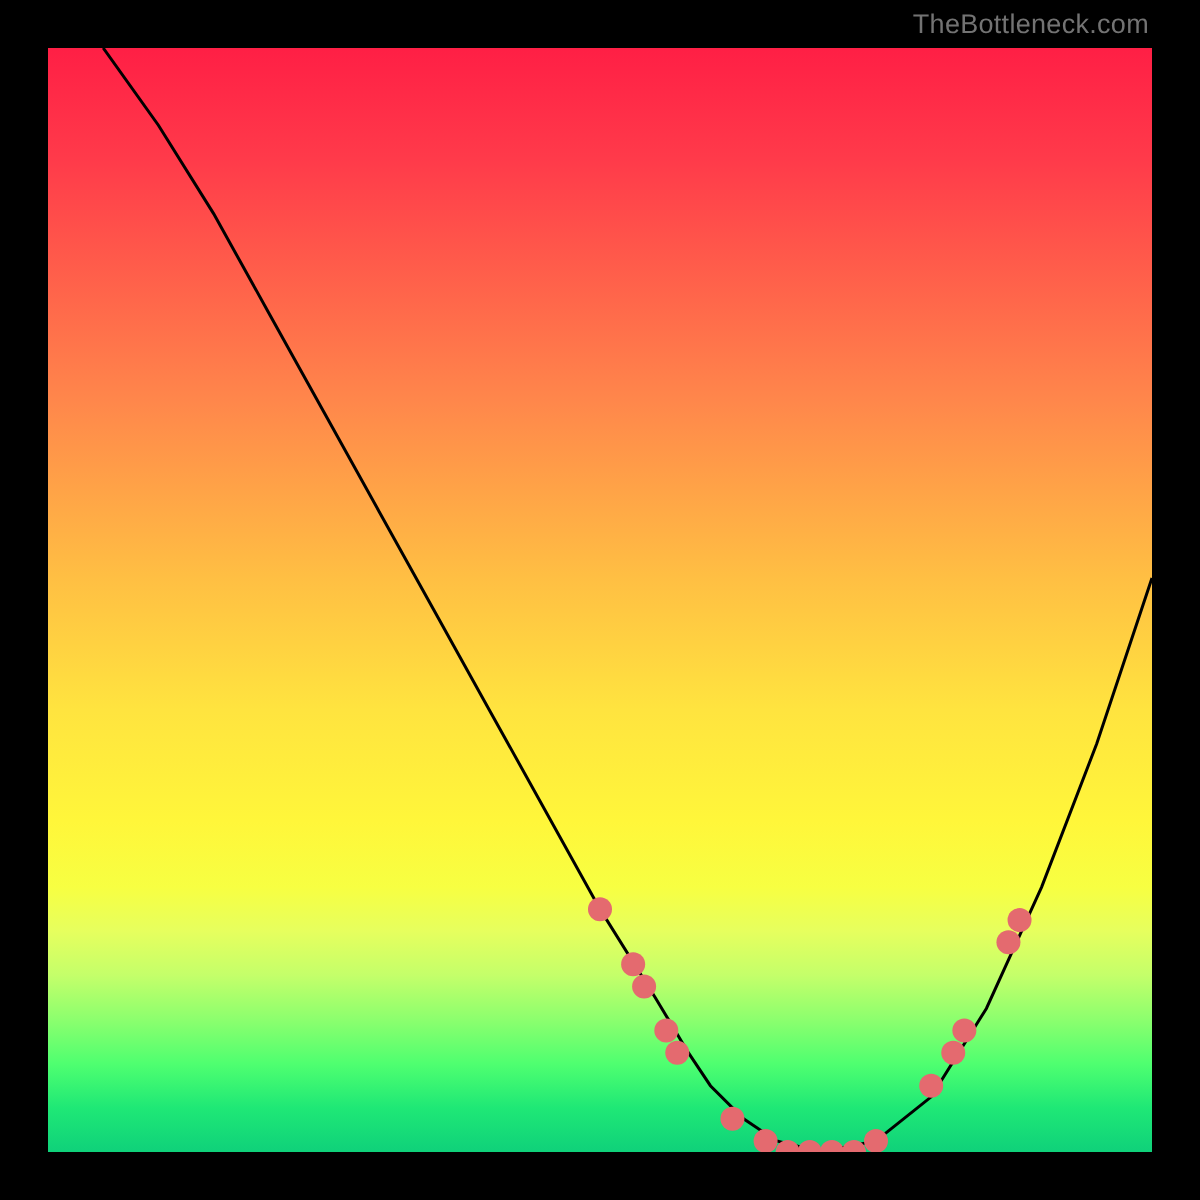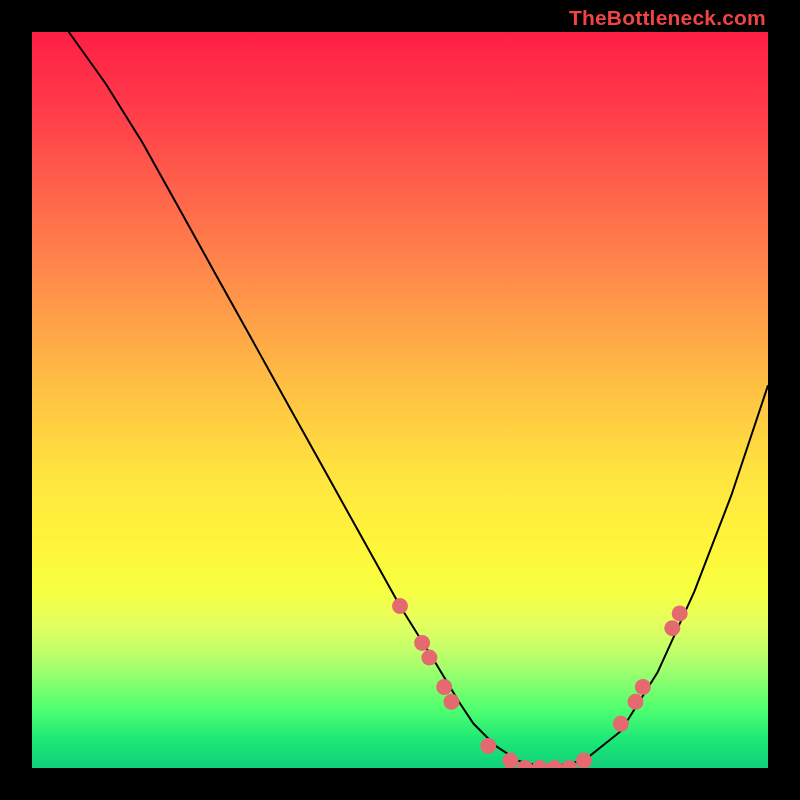--- a/index.html
+++ b/index.html
@@ -40,23 +40,23 @@
       #8cff6e 88%,
       #4fff70 92%,
       #1fe876 96%,
       #0fd17a 100%
     );
   }
   .watermark {
     position: absolute;
     top: 6px;
     right: 34px;
-    color: #ef4444;
-    font-size: 21px;
-    font-weight: 700;
+    color: #737373;
+    font-size: 18px;
+    font-weight: 400;
     letter-spacing: 0.2px;
   }
   svg.curve {
     position: absolute;
     left: 0;
     top: 0;
     width: 736px;
     height: 736px;
   }
   .dot {

